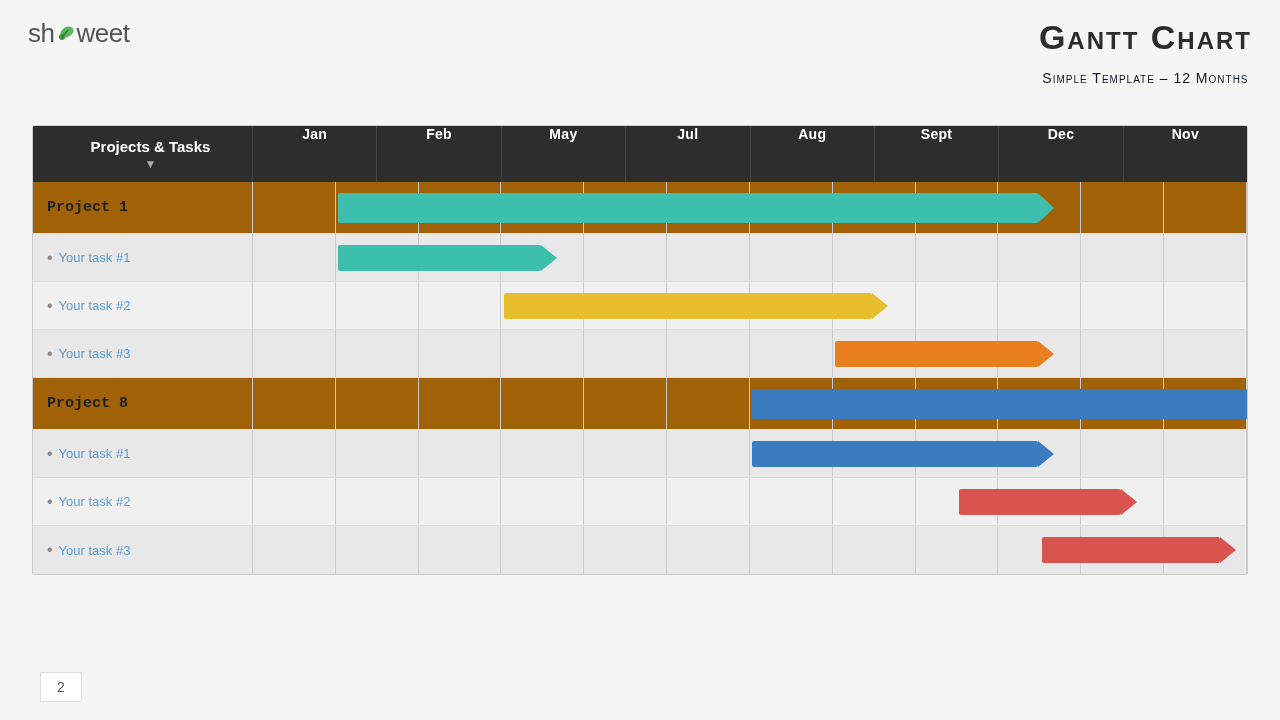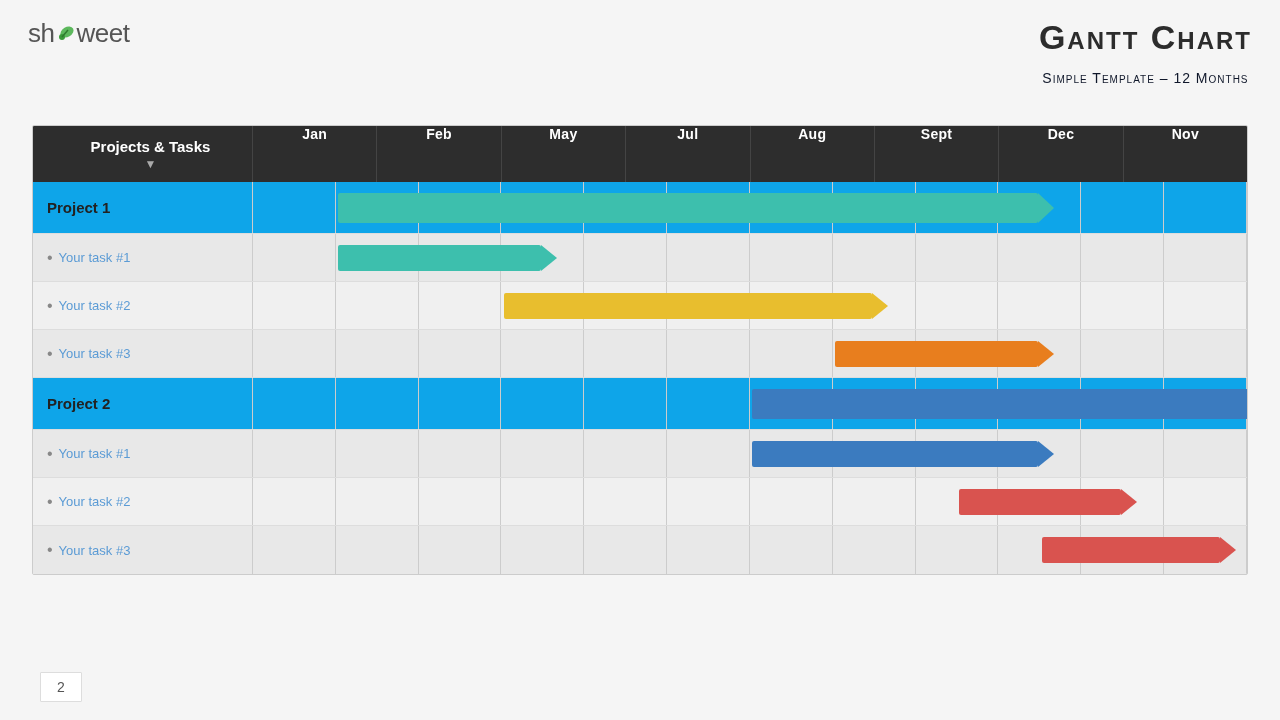--- a/index.html
+++ b/index.html
@@ -102,22 +102,23 @@
     
     .gantt-row {
       display: flex;
       height: 50px;
       border-bottom: 1px solid #ddd;
     }
     .gantt-row:last-child {
       border-bottom: none;
     }
     .gantt-row.project-row {
-      background: #0ea5e9;
+      background: #a16207;
       height: 52px;
+      font-family: Liberation Mono, monospace;
     }
     .gantt-row.task-row {
       background: #f0f0f0;
       height: 48px;
     }
     .gantt-row.task-row:nth-child(even) {
       background: #e8e8e8;
     }
 
     .row-label {
@@ -326,21 +327,21 @@
           <div class="month-cell"></div>
           <div class="bar-wrapper">
             <div style="position: absolute; top: 50%; transform: translateY(-50%); height: 26px; left: calc(58.3333% + 2px); width: calc(20.8333% - 4px); background-color: rgb(232, 126, 30); border-radius: 2px; z-index: 2;">
               <div style="position: absolute; right: -16px; top: 50%; transform: translateY(-50%); border-left: 16px solid rgb(232, 126, 30); border-top: 13px solid transparent; border-bottom: 13px solid transparent; width: 0px; height: 0px;"></div>
             </div>
           </div>
         </div>
       </div>
       <div class="gantt-row project-row">
         <div class="row-label">
-          <span>Project 2</span>
+          <span>Project 8</span>
         </div>
         <div class="row-months">
           <div class="month-cell"></div>
           <div class="month-cell"></div>
           <div class="month-cell"></div>
           <div class="month-cell"></div>
           <div class="month-cell"></div>
           <div class="month-cell"></div>
           <div class="month-cell"></div>
           <div class="month-cell"></div>

